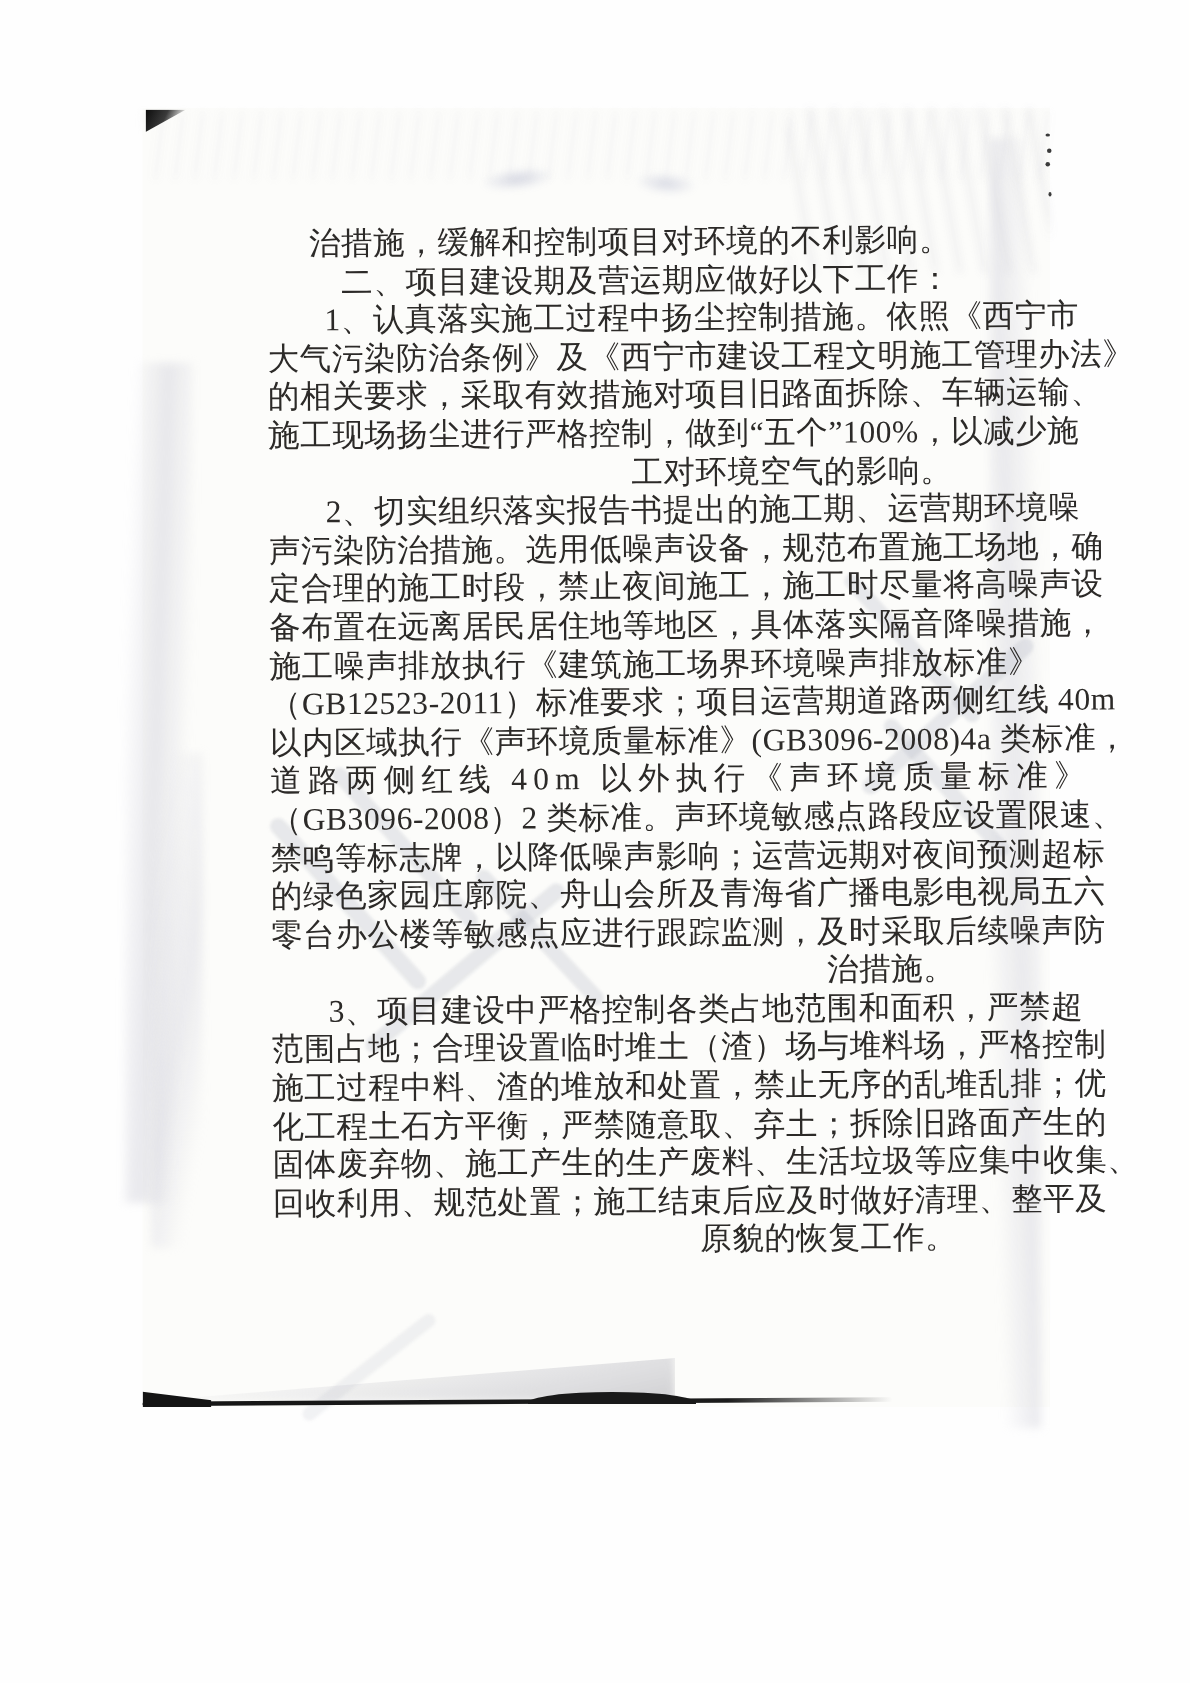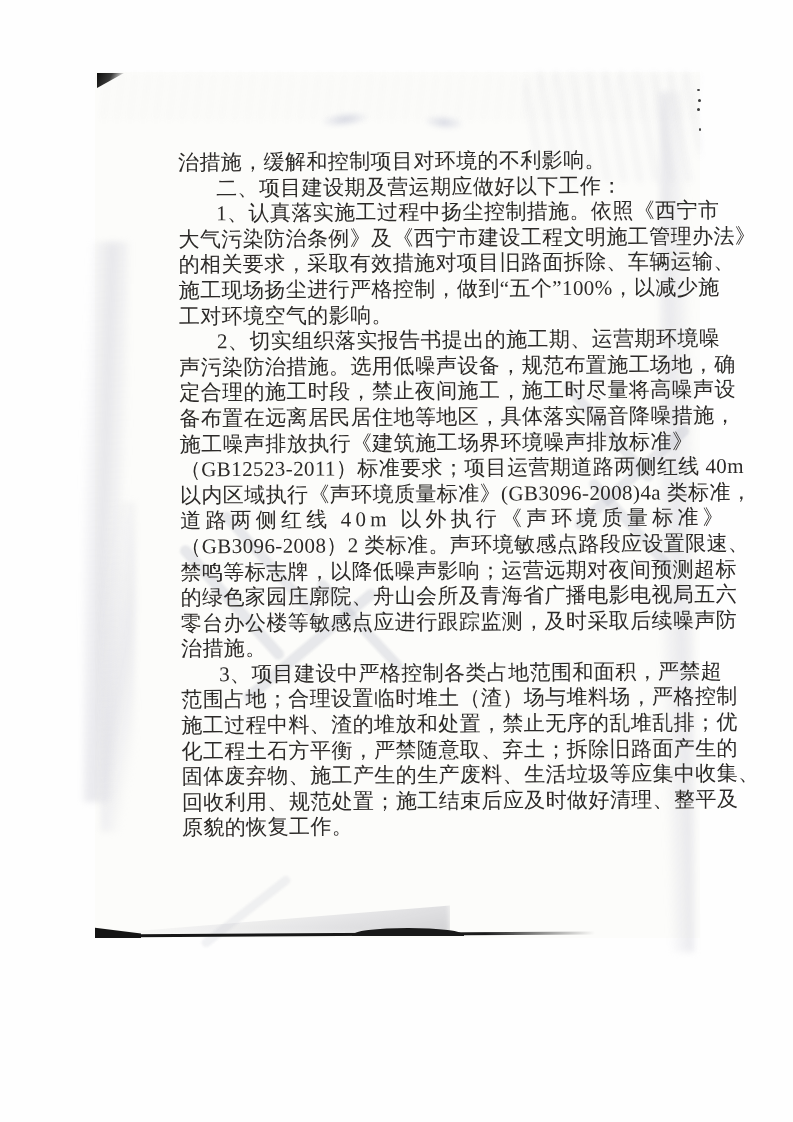--- a/index.html
+++ b/index.html
@@ -2,20 +2,21 @@
 <html><head>
 <meta charset="utf-8">
 <style>
   html, body { margin: 0; padding: 0; background: #ffffff; }
   .canvas {
     position: relative;
     width: 793px; height: 1122px;
     overflow: hidden;
     background: #fefefe;
     font-family: "Liberation Serif", "DejaVu Serif", serif;
+    text-align: right;
   }
   
   .paper {
     position: absolute;
     left: 95px; top: 72px;
     width: 605px; height: 866px;
     background: #fcfcfa;
   }
   
   .crease { position: absolute; pointer-events: none; filter: blur(3px); }

